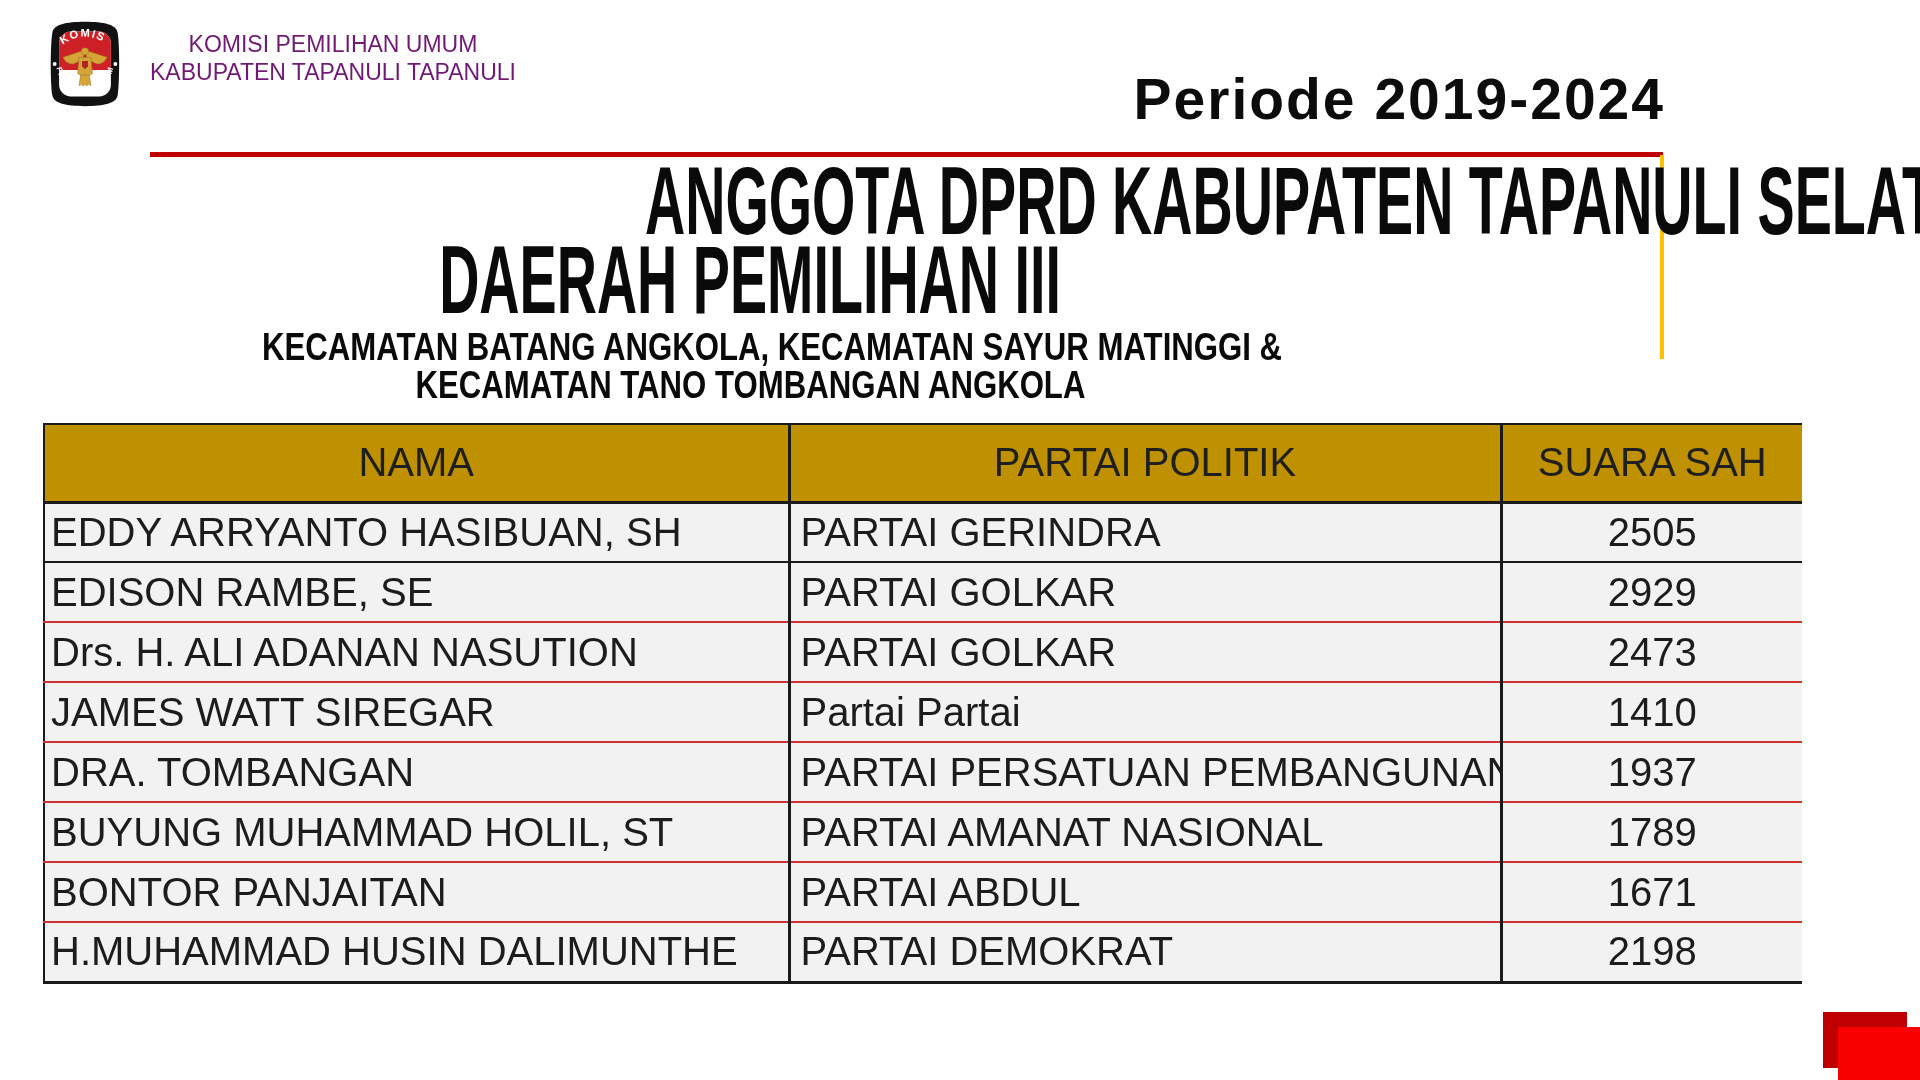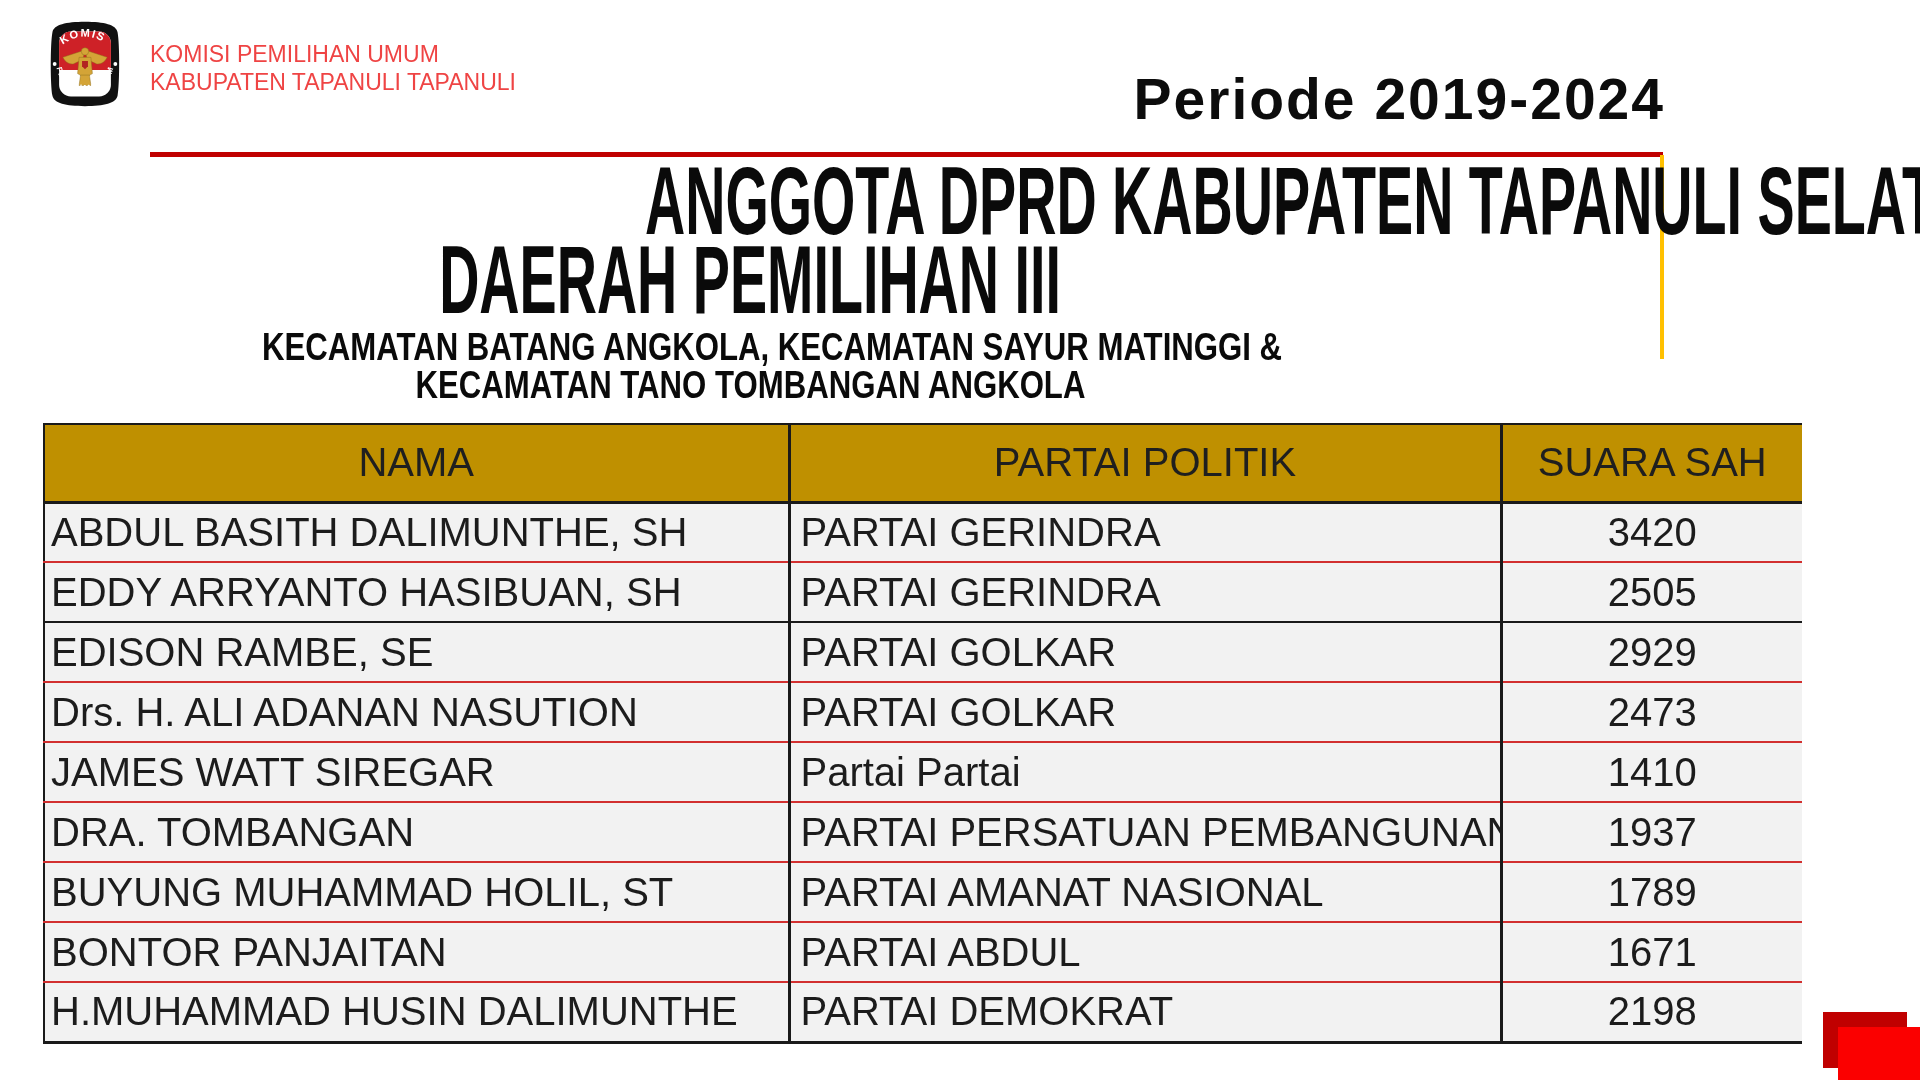--- a/index.html
+++ b/index.html
@@ -12,21 +12,21 @@
     --corner-dark-red:#C00000;
     --corner-bright-red:#FB0000;
   }
   *{margin:0;padding:0;box-sizing:border-box;}
   html,body{width:1920px;height:1080px;overflow:hidden;background:#ffffff;
     font-family:"Liberation Sans",sans-serif;color:#1a1a1a;}
   .abs{position:absolute;}
 
   
   .logo{left:48px;top:20px;width:74px;height:88px;}
-  .org{left:150px;top:40px;font-size:23px;line-height:28px;color:#ef4444;}
+  .org{left:150px;top:30px;font-size:23px;line-height:28px;color:#701a75;text-align:center;}
 
   
   .periode{top:66px;right:255px;font-size:57px;font-weight:bold;letter-spacing:2px;color:#0c0c0c;}
 
   
   .red-line{left:150px;top:152px;width:1513px;height:5px;background:var(--accent-line-red);}
   .yellow-line{left:1660px;top:155px;width:4px;height:204px;background:var(--accent-line-yellow);}
 
   
   .title-block{left:150px;top:162px;width:1200px;text-align:center;color:#0a0a0a;}
@@ -112,25 +112,20 @@
         <col class="c3">
       </colgroup>
     <thead>
       <tr>
         <td>NAMA</td>
         <td class="bl">PARTAI POLITIK</td>
         <td class="bl">SUARA SAH</td>
       </tr>
     </thead>
     <tbody>
-        <tr class="r-red">
-    <td class="cell-nama">ABDUL BASITH DALIMUNTHE, SH</td>
-    <td class="cell-partai bl">PARTAI GERINDRA</td>
-    <td class="cell-suara bl">3420</td>
-  </tr>
         <tr class="r-black">
     <td class="cell-nama">EDDY ARRYANTO HASIBUAN, SH</td>
     <td class="cell-partai bl">PARTAI GERINDRA</td>
     <td class="cell-suara bl">2505</td>
   </tr>
         <tr class="r-red">
     <td class="cell-nama">EDISON RAMBE, SE</td>
     <td class="cell-partai bl">PARTAI GOLKAR</td>
     <td class="cell-suara bl">2929</td>
   </tr>

